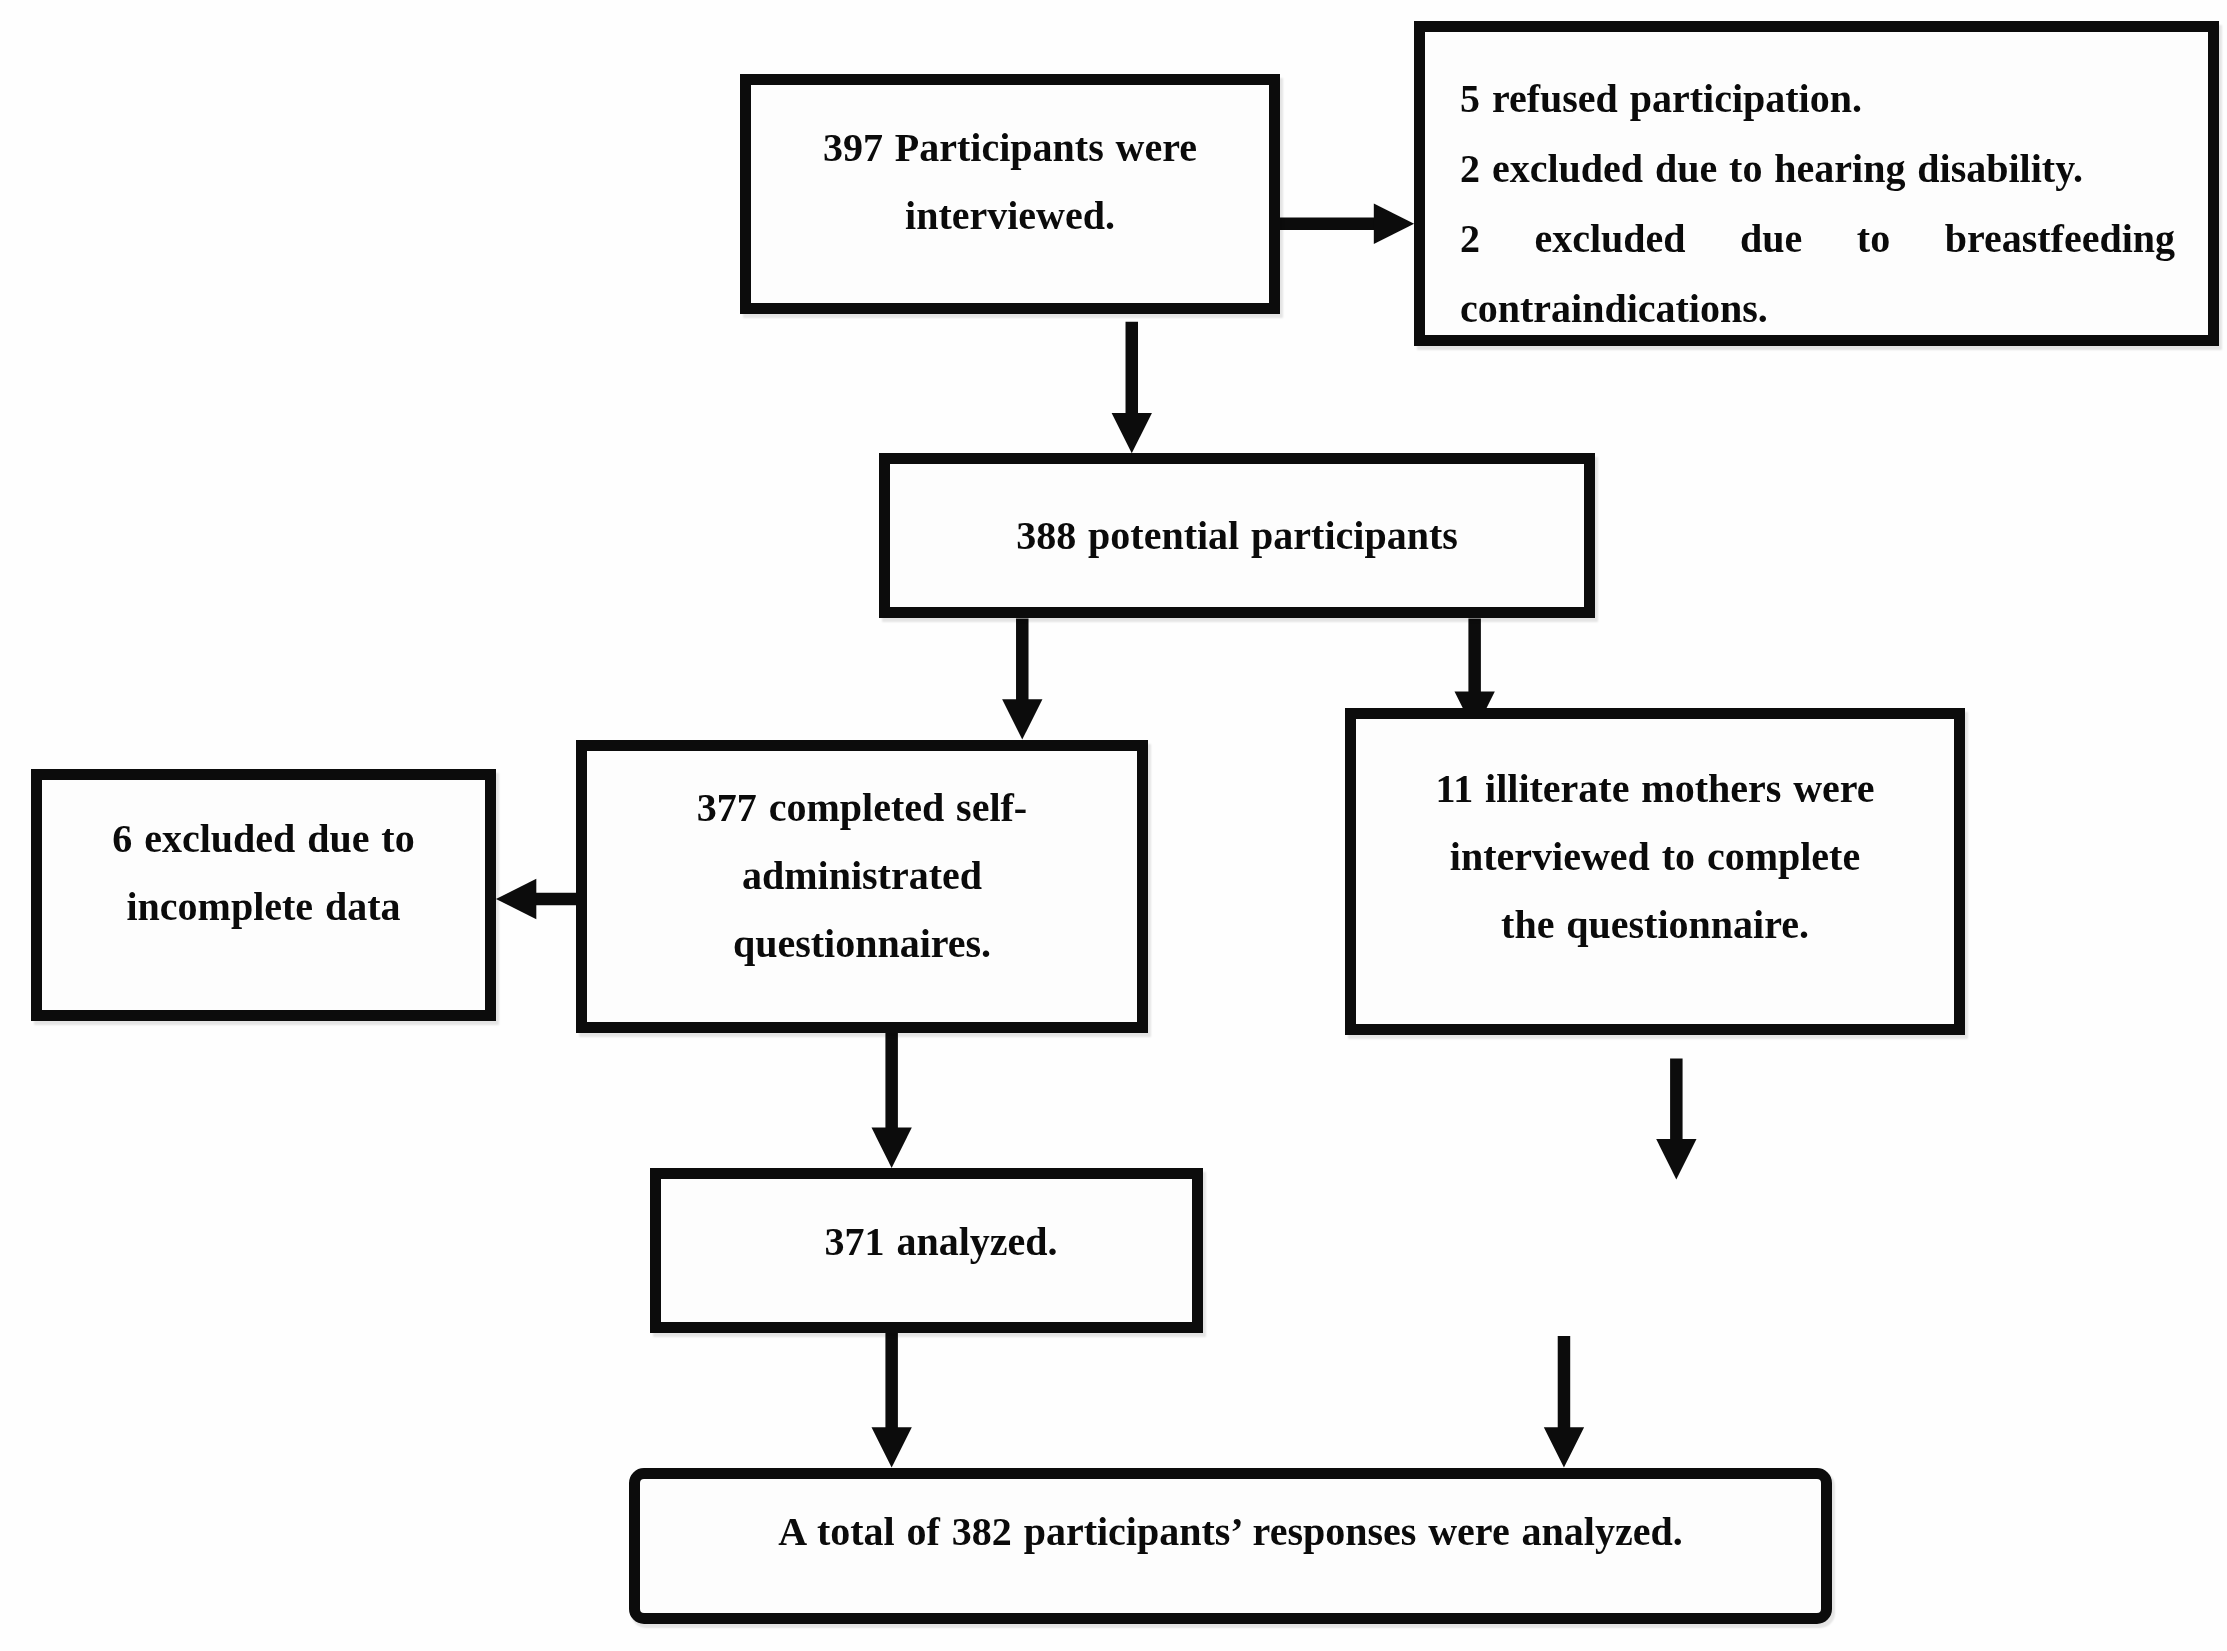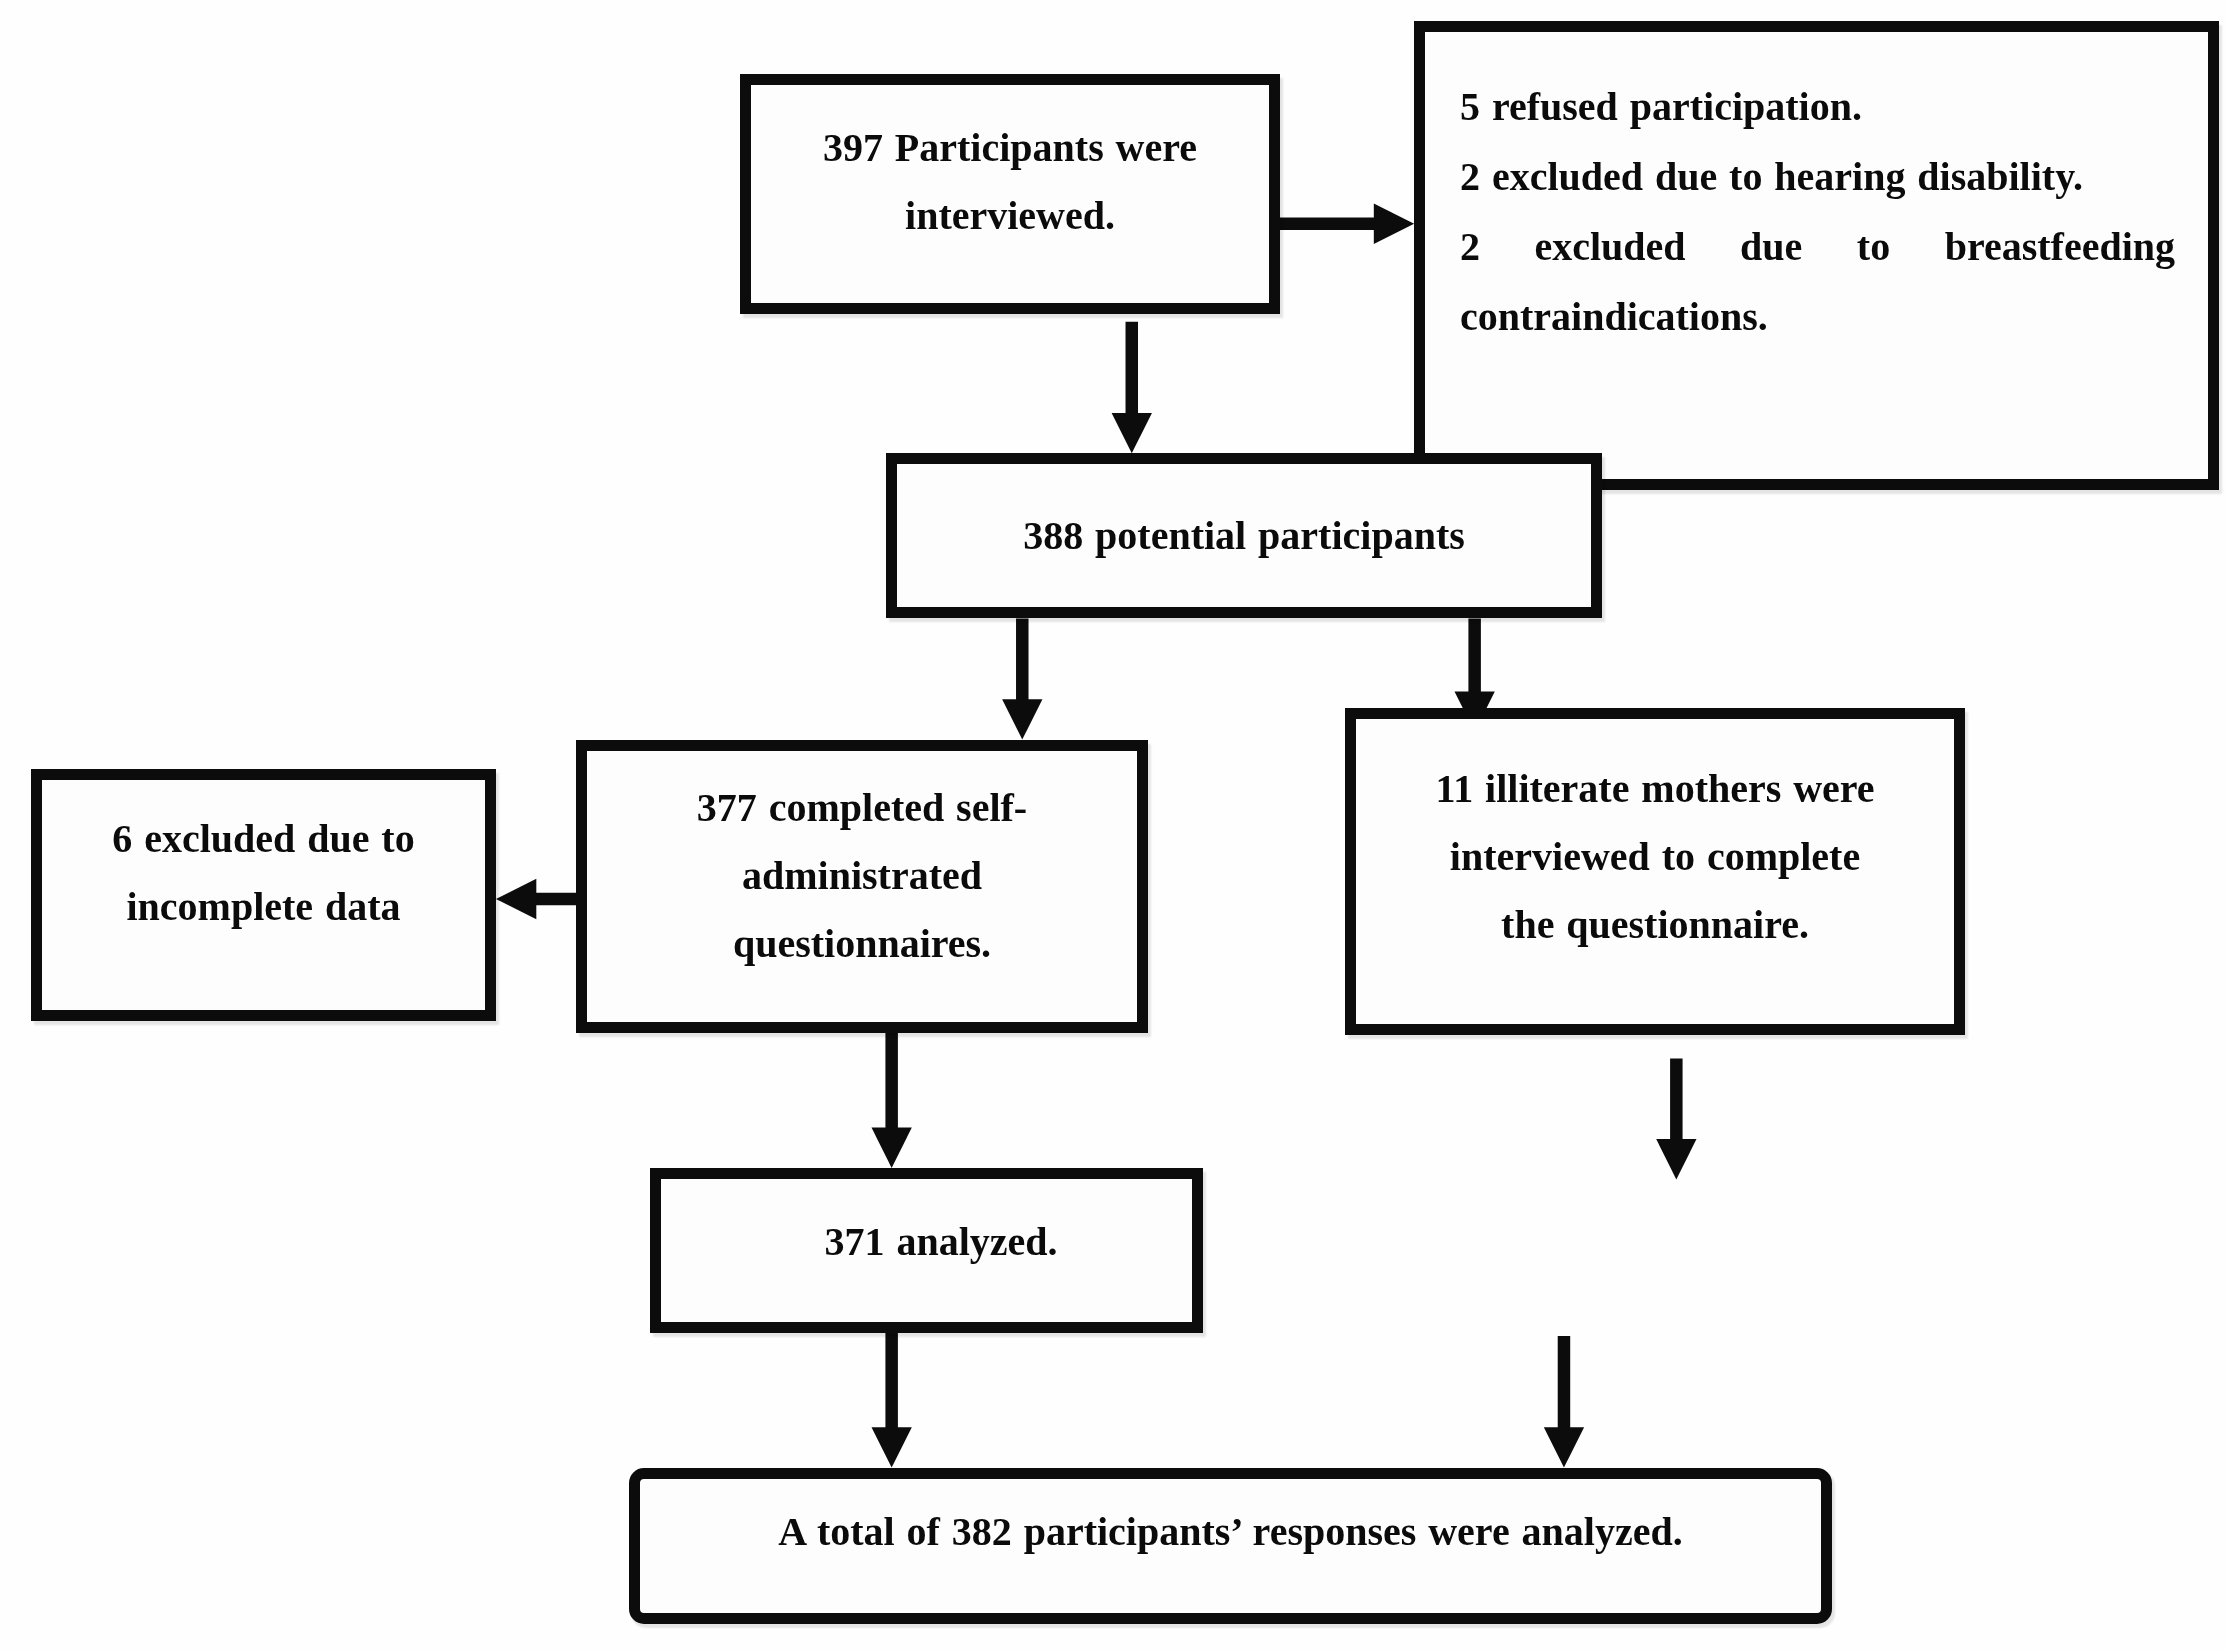--- a/index.html
+++ b/index.html
@@ -33,28 +33,28 @@
     line-height: 1.7;
     text-align: center;
     width: 100%;
     padding: 0 13.4px;
     word-spacing: 1.9px;
   }
   
   #node-interviewed        { left: 740px;  top: 74px;   width: 540px;  height: 240px; }
   #node-interviewed .node-text { padding-bottom: 25px; }
 
-  #node-exclusions         { left: 1414px; top: 21px;   width: 805px;  height: 469px; align-items: flex-start; }
+  #node-exclusions         { left: 1414px; top: 21px;   width: 805px;  height: 325px; align-items: center; }
   #node-exclusions .node-text {
     text-align: justify;
     line-height: 1.75;
     padding: 40px 33px 0 35px;
   }
 
-  #node-potential          { left: 879px;  top: 453px;  width: 716px;  height: 165px; margin-left: 7px; }
+  #node-potential          { left: 879px;  top: 453px;  width: 716px;  height: 165px; }
 
   #node-self-administrated { left: 576px;  top: 740px;  width: 572px;  height: 293px; }
   #node-self-administrated .node-text { padding-bottom: 21px; }
 
   #node-illiterate         { left: 1345px; top: 708px;  width: 620px;  height: 327px; }
   #node-illiterate .node-text { padding-bottom: 29px; }
 
   #node-excluded-incomplete{ left: 31px;   top: 769px;  width: 465px;  height: 252px; }
   #node-excluded-incomplete .node-text { padding-bottom: 44px; }
 

